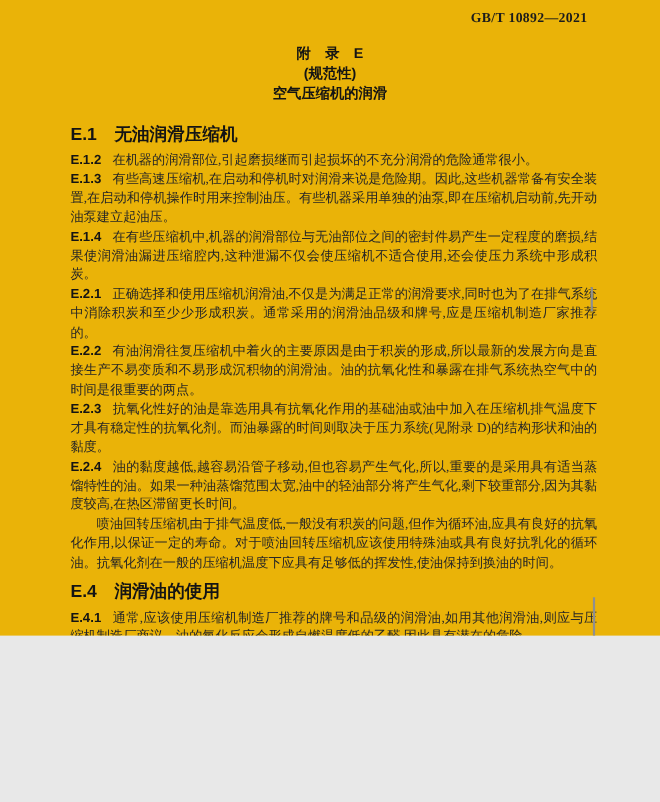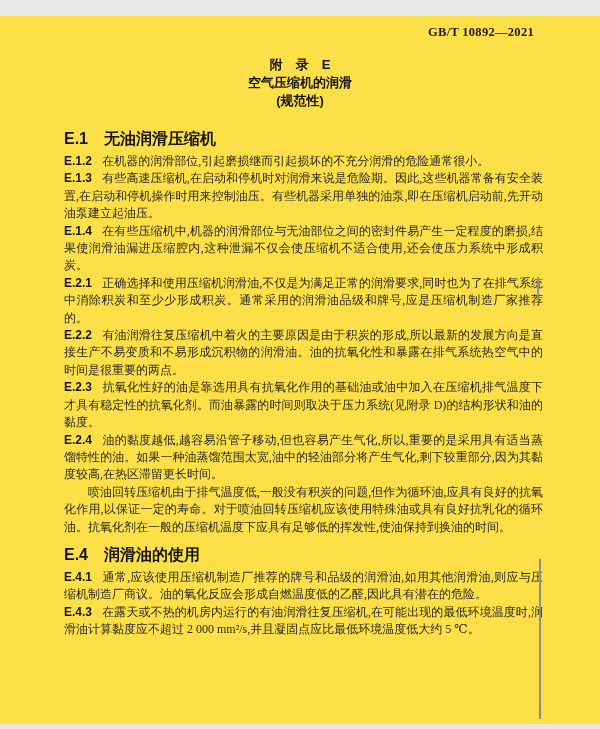--- a/index.html
+++ b/index.html
@@ -1,21 +1,21 @@
 <!DOCTYPE html>
 <html><head>
 <meta charset="utf-8">
 <style>
   html, body { margin: 0; padding: 0; background: #e8e8e8; }
   .page {
     position: relative;
     width: 600px;
-    height: 708px;
-    margin: 16px auto;
-    background: #fde047;
+    height: 578px;
+    margin: 0 auto;
+    background: #eab308;
     overflow: hidden;
     font-family: "Liberation Serif", "DejaVu Serif", serif;
     color: #262626;
   }
   .doc-header {
     position: absolute;
     top: 9px;
     right: 66px;
     font-size: 12.5px;
     font-weight: bold;
@@ -85,22 +85,22 @@
 </style>
 </head>
 <body>
 
 <div class="page">
 
   <div class="doc-header">GB/T 10892—2021</div>
 
   <div class="title-block">
     <div class="t-line">附　录　E</div>
+    <div class="t-line">(规范性)</div>
     <div class="t-line">空气压缩机的润滑</div>
-    <div class="t-line">(规范性)</div>
   </div>
 
   <div class="content">
 
     <h2 class="sec-h">
       <span>E.1</span><span class="sec-title">无油润滑压缩机</span>
     </h2>
     <p class="clause">
       <span class="cnum">E.1.2</span><span>在机器的润滑部位,引起磨损继而引起损坏的不充分润滑的危险通常很小。</span>
     </p>

